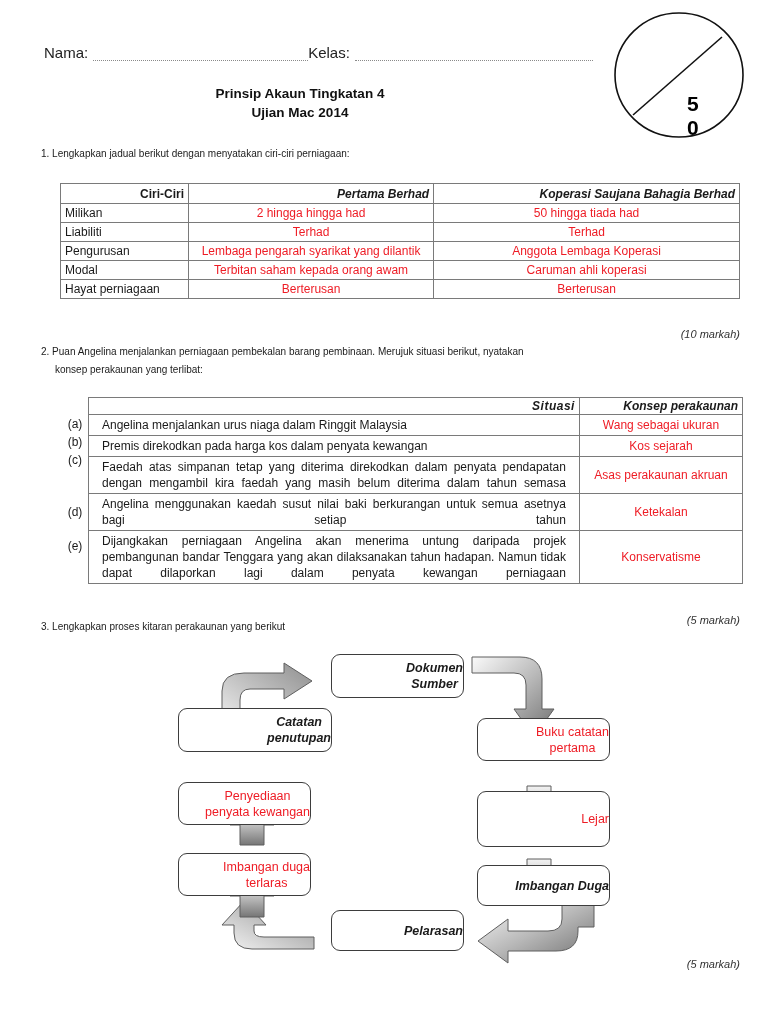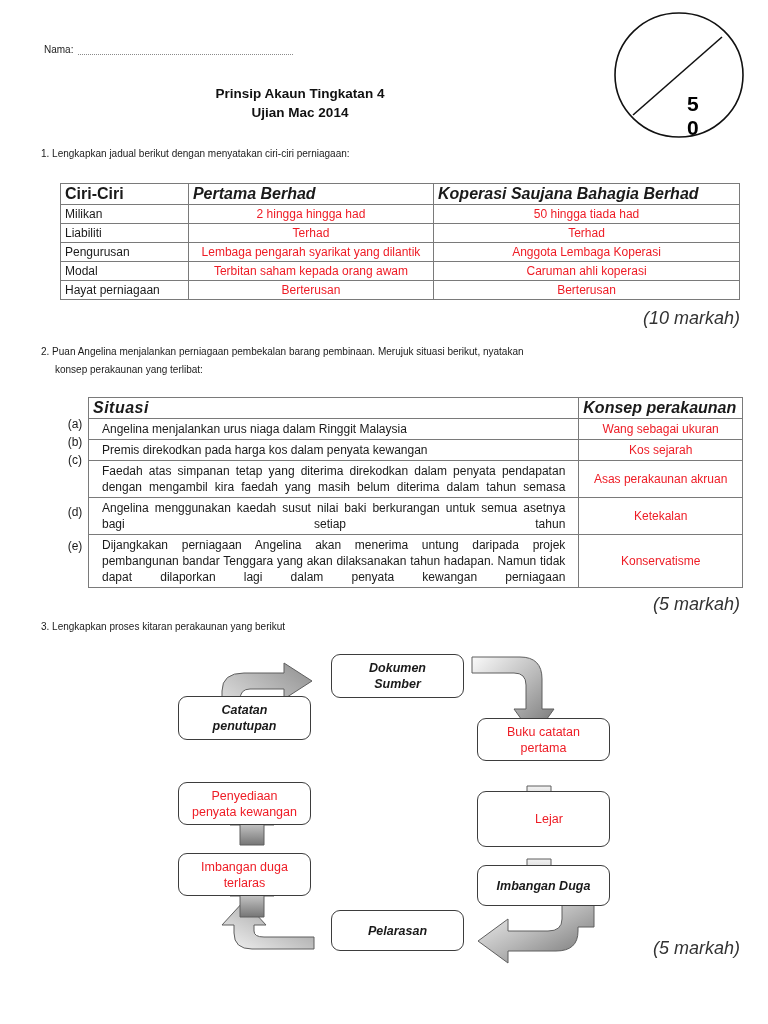--- a/index.html
+++ b/index.html
@@ -13,21 +13,21 @@
     -webkit-font-smoothing:antialiased;
   }
   .page{position:relative; width:768px; height:1024px;}
 
   
   .hdr-line{
     position:absolute; left:44px; top:44px; width:530px;
     font-size:12.5px; display:flex; align-items:flex-end; gap:0;
   }
   .fld{display:flex; align-items:flex-end;}
-  .fld .lab{font-size:10px; color:#222; white-space:nowrap;text-align:right;}
+  .fld .lab{font-size:15px; color:#222; white-space:nowrap;text-align:right;}
   .dots{
     display:inline-block; margin-left:5px;
     border-bottom:1px dotted #8a8a8a;
     height:10px;
   }
   .dots.nama{width:215px;}
   .dots.kelas{width:238px;}
   .gap{width:32px;}
 
   .title-blk{
@@ -60,36 +60,37 @@
   table{border-collapse:collapse;}
   .tbl{
     font-size:12px; color:#1a1a1a;
     border:1px solid #4d4d4d;
   }
   .tbl th,.tbl td{
     border:1px solid #7a7a7a;
     padding:1px 4px;
     vertical-align:middle;
   }
-  .tbl th{font-weight:bold; text-align:left; font-size:16px;}
+  .tbl th{font-weight:bold; text-align:right; font-size:12px;}
   .ans{color:#ee1c25;}
   .ctr{text-align:center;}
 
   
   #tbl1-wrap{position:absolute; left:60px; top:183px; width:680px;}
   #tbl1{width:680px;}
   #tbl1 th.c1,#tbl1 td.c1{width:122px;}
   #tbl1 th.c2,#tbl1 td.c2{width:246px;}
   #tbl1 th.c3,#tbl1 td.c3{width:310px;}
   #tbl1 td{height:16px; line-height:15px;}
   #tbl1 th{height:17px;}
   #tbl1 th.c2,#tbl1 th.c3{font-style:italic;}
   .markah{
-    position:absolute; font-style:italic; font-size:18px; color:#333;
+    position:absolute; font-style:italic; font-size:11px; color:#333;
     text-align:right;
+    margin-top:20px;
   }
   #markah1{left:540px; top:308px; width:200px;}
   #markah2{left:540px; top:594px; width:200px;}
   #markah3{left:540px; top:938px; width:200px;}
 
   
   #tbl2-wrap{position:absolute; left:63px; top:397px; width:680px;}
   #tbl2{width:655px; margin-left:25px;}
   #tbl2 td.sit{width:495px; text-align:justify; text-align-last:justify; line-height:16px; padding:2px 13px;}
   #tbl2 td.sit.single{text-align-last:left;}
@@ -99,38 +100,42 @@
   .lbl-gutter{
     position:absolute; left:0; width:24px; text-align:center;
     font-size:12px; color:#1a1a1a;
   }
 
   
   #flow{position:absolute; left:0px; top:645px; width:768px; height:330px;}
   .node{
     position:absolute; box-sizing:border-box;
     border:1.3px solid #3d3d3d; border-radius:9px; background:#fff;
-    display:flex; align-items:center; justify-content:center;
+    display:flex; align-items:center; justify-content:flex-end;
     text-align:center; font-size:12.5px; line-height:16px;
     color:#1a1a1a;
   }
   .node.bold{font-weight:bold; font-style:italic;}
   .node.red{color:#ee1c25;}
 </style>
 </head>
 <body>
 
 <div class="page">
 
   <div class="hdr-line">
     <span class="fld">
       <span class="lab">Nama:</span>
       <span class="dots nama"></span>
     </span>
     <span class="gap"></span>
+    <span class="fld">
+      <span class="lab">Kelas:</span>
+      <span class="dots kelas"></span>
+    </span>
   </div>
 
   <div class="title-blk">
     <div>Prinsip Akaun Tingkatan 4</div>
     <div>Ujian Mac 2014</div>
   </div>
 
   <div class="mark-circle">
     <svg width="140" height="132" viewBox="0 0 140 132">
       <ellipse cx="70" cy="66" rx="64" ry="62" fill="none" stroke="#111" stroke-width="1.6"></ellipse>
@@ -315,21 +320,21 @@
       </div>
     </div>
 
     <div class="node red" style="left:178px; top:137px; width:133px; height:43px;">
       <div>
         <div>Penyediaan</div>
         <div>penyata kewangan</div>
       </div>
     </div>
 
-    <div class="node bold" style="left:178px; top:51px; width:133px; height:44px;">
+    <div class="node bold" style="left:178px; top:63px; width:154px; height:44px;">
       <div>
         <div>Catatan</div>
         <div>penutupan</div>
       </div>
     </div>
 
   </div>
 
   <div class="markah" id="markah3">(5 markah)</div>
 

